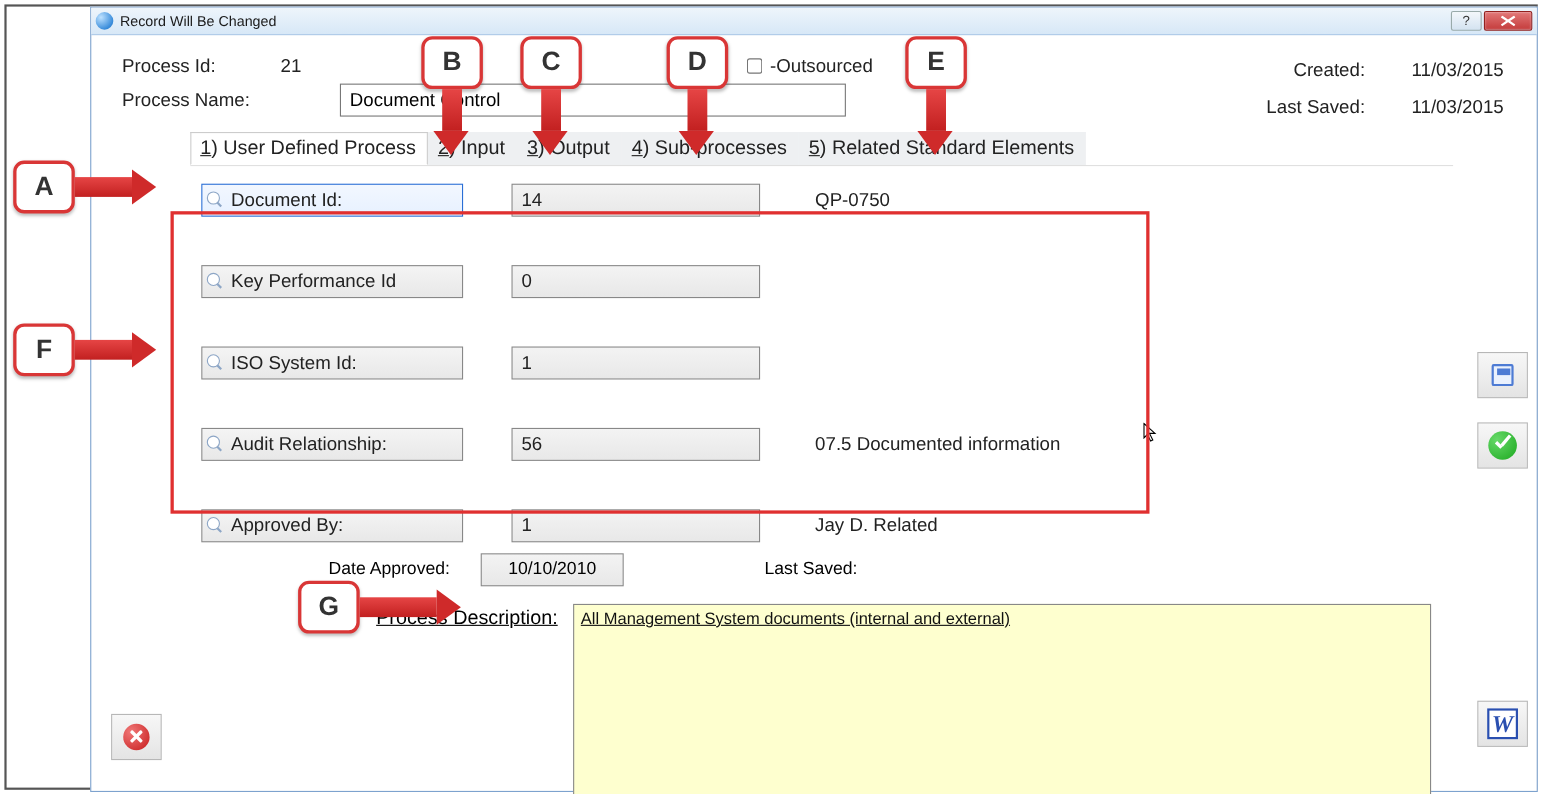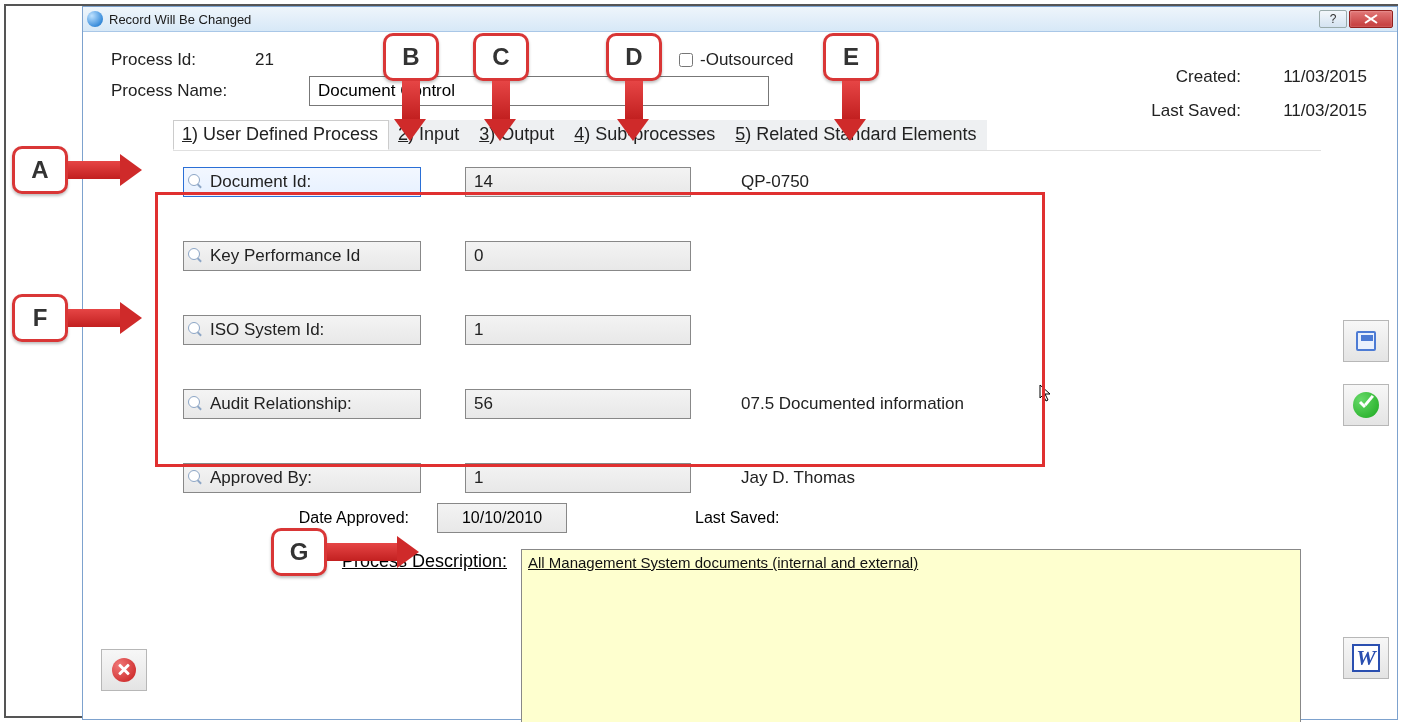--- a/index.html
+++ b/index.html
@@ -12,21 +12,21 @@
   .titlebar .spacer { flex:1; }
   .tb-btn { width:28px; height:18px; margin-left:2px; border:1px solid #9aa; background:linear-gradient(#f3f7fb,#d4e3f1); display:flex; align-items:center; justify-content:center; font-size:12px; color:#333; border-radius:2px; }
   .tb-close { width:44px; background:linear-gradient(#e27878,#c43b3b); border-color:#93201e; color:#fff; font-weight:bold; box-shadow: inset 0 0 2px rgba(255,255,255,0.5);}
   .content { position:absolute; top:25px; left:0; right:0; bottom:0; padding: 18px 20px 8px 28px; }
   .row { display:flex; align-items:center; margin-bottom:6px; font-size:17px; color:#222; }
   .lbl { width:144px; }
   .val-static { width:80px; }
   .proc-name-input { width:460px; height:30px; border:1px solid #777; padding:2px 8px; font-size:17px; }
   .outsourced { margin-left:30px; display:flex; align-items:center; gap:4px;}
   .outsourced input { width:14px; height:14px; }
-  .right-meta { position:absolute; top:35px; right:30px; font-size:17px; color:#222; }
+  .right-meta { position:absolute; top:22px; right:30px; font-size:17px; color:#222; }
   .right-meta .mrow { display:flex; gap:26px; margin-bottom:14px; justify-content:flex-end; }
   .right-meta .mlab { width:100px; text-align:right; }
   .right-meta .mval { width:100px; text-align:right; }
 
   .tabs { margin-top:14px; margin-left:62px; display:flex; font-size:18px; }
   .tab { padding:3px 10px 4px 8px; background:#eef0f2; border:1px solid #eef0f2; border-bottom:none; color:#222; }
   .tab.active { background:#fff; border:1px solid #ccc; border-bottom:1px solid #fff; position:relative; z-index:2; }
   .tab .un { text-decoration:underline; }
 
   .tabpanel { margin-left:62px; width:1148px; height:512px; background:#fff; border-top:1px solid #e0e0e0; padding:16px 20px 14px 10px; position:relative; }
@@ -181,21 +181,21 @@
             </div>
           <div class="desc">07.5 Documented information</div>
 
           <div class="lookup">
               <span class="mag"></span>
               <span>Approved By:</span>
             </div>
           <div class="valbox">
               <span>1</span>
             </div>
-          <div class="desc">Jay D. Thomas</div>
+          <div class="desc">Jay D. Related</div>
         </div>
 
         <div class="date-row">
           <div class="date-lab">Date Approved:</div>
           <div class="date-box">
               <span>10/10/2010</span>
             </div>
           <div class="date-last">Last Saved:</div>
         </div>
 

